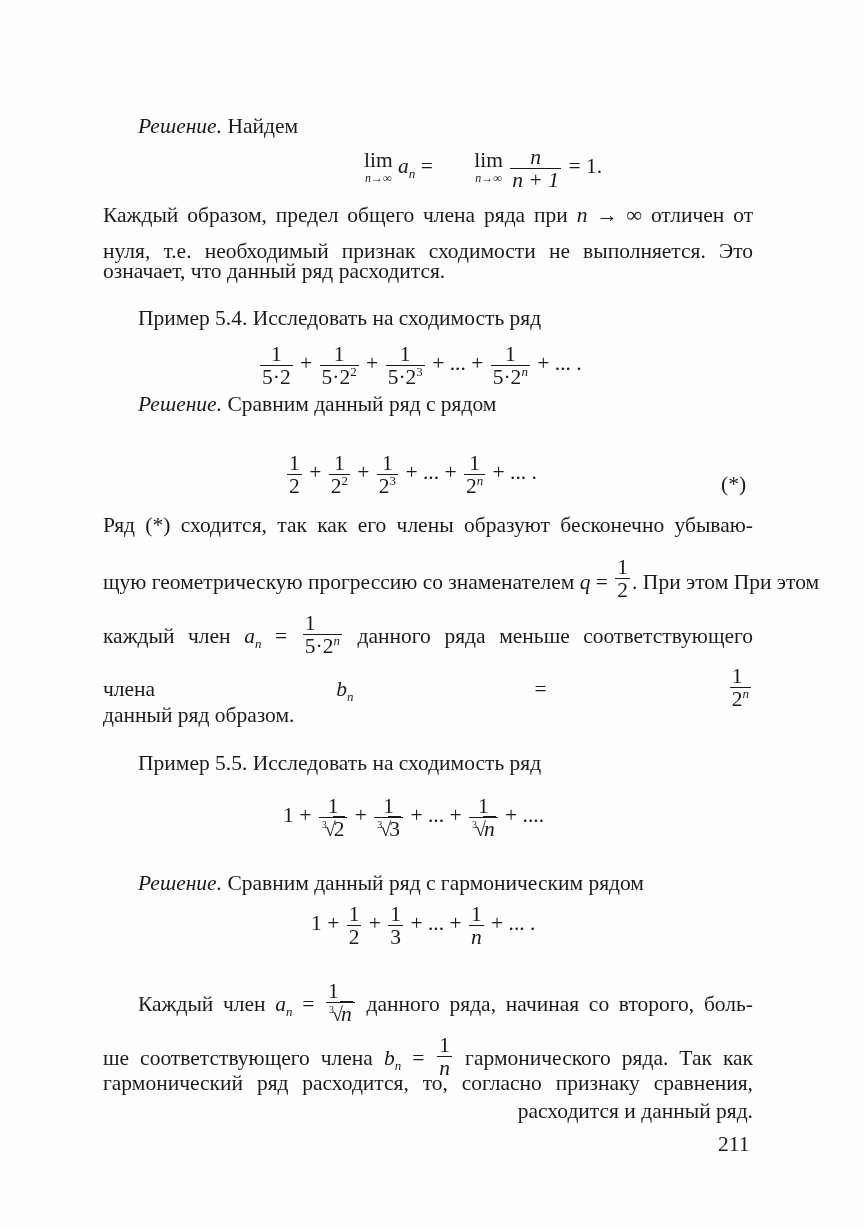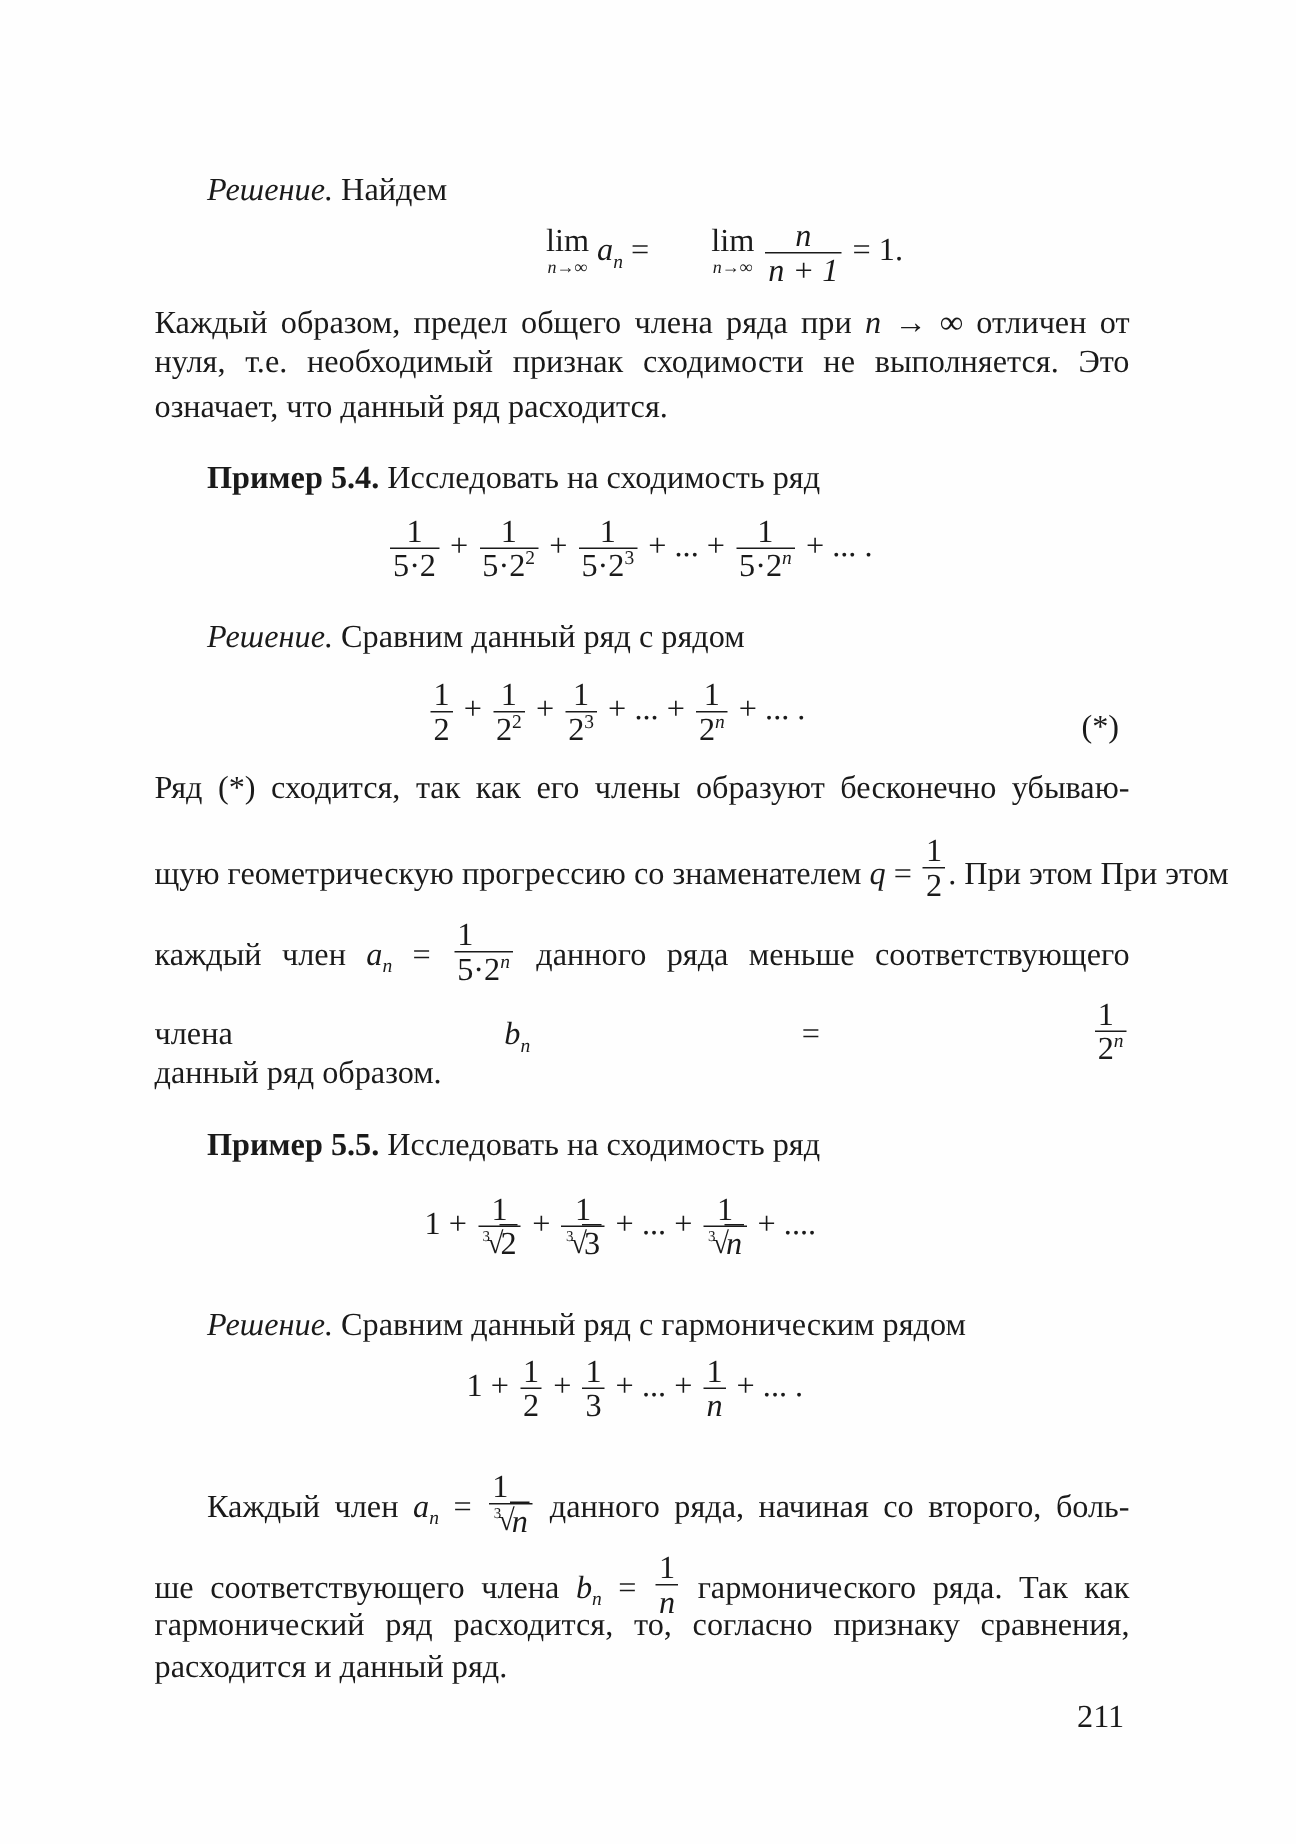--- a/index.html
+++ b/index.html
@@ -5,21 +5,21 @@
   html, body { margin: 0; padding: 0; background: #fefefe; }
   body {
     width: 864px; height: 1229px; position: relative; overflow: hidden;
     font-family: "Liberation Serif", "DejaVu Serif", serif;
     color: #1a1a1a; font-size: 21.5px;
   }
   .abs { position: absolute; }
   .line { position: absolute; left: 103px; width: 650px; white-space: nowrap; line-height: 26px; }
   .just { text-align: justify; text-align-last: justify; }
   .it { font-style: italic; }
-  .b { font-weight: bold; }
+  .b { font-weight: normal; }
   .math { font-family: "Liberation Serif", "DejaVu Serif", serif; }
   .frac { display: inline-block; vertical-align: middle; text-align: center; margin: 0 2px; }
   .frac > span { display: block; line-height: 22px; padding: 0 2px; }
   .frac > .num { border-bottom: 1px solid #1a1a1a; }
   sup { font-size: 13px; vertical-align: 8px; line-height: 0; }
   sub { font-size: 13px; vertical-align: -5px; line-height: 0; }
   .small { font-size: 12px; }
   .lim { display: inline-block; text-align: center; vertical-align: middle; margin-left: 36px; }
   .lim > span { display: block; line-height: 18px; }
   .root { display: inline-block; position: relative; padding-left: 12px; }
@@ -40,38 +40,38 @@
   <span class="it">a</span><sub class="it">n</sub>
   <span>=</span>
   <span class="lim"><span>lim</span><span class="small it">n→∞</span></span>
   <span class="frac"><span class="num it">n</span><span class="den it">n + 1</span></span>
   <span>= 1.</span>
 </div>
 
 <div class="line just" style="top:202px;">
   <span>Каждый образом, предел общего члена ряда при</span> <span class="it">n → ∞</span> <span>отличен от</span>
 </div>
-<div class="line just" style="top:228px;">нуля, т.е. необходимый признак сходимости не выполняется. Это</div>
+<div class="line just" style="top:238px;">нуля, т.е. необходимый признак сходимости не выполняется. Это</div>
 <div class="line" style="top:258px;">означает, что данный ряд расходится.</div>
 
 <div class="line" style="top:305px; left:138px;">
   <span class="b">Пример 5.4.</span>
   <span>Исследовать на сходимость ряд</span>
 </div>
 
 <div class="abs math" style="top:343px; left:258px; white-space:nowrap;">
   <span class="frac"><span class="num">1</span><span class="den"><span>5·2</span><sup></sup></span></span> +
   <span class="frac"><span class="num">1</span><span class="den"><span>5·2</span><sup>2</sup></span></span> +
   <span class="frac"><span class="num">1</span><span class="den"><span>5·2</span><sup>3</sup></span></span> +
   <span>...</span> +
   <span class="frac"><span class="num">1</span><span class="den"><span>5·2</span><sup class="it">n</sup></span></span>
   <span>+ ... .</span>
 </div>
 
-<div class="line" style="top:411px; left:138px;">
+<div class="line" style="top:391px; left:138px;">
   <span class="it">Решение.</span>
   <span>Сравним данный ряд с рядом</span>
 </div>
 
 <div class="abs math" style="top:452px; left:285px; white-space:nowrap;">
   <span class="frac"><span class="num">1</span><span class="den"><span>2</span></span></span> +
   <span class="frac"><span class="num">1</span><span class="den"><span>2</span><sup>2</sup></span></span> +
   <span class="frac"><span class="num">1</span><span class="den"><span>2</span><sup>3</sup></span></span> +
   <span>...</span> +
   <span class="frac"><span class="num">1</span><span class="den"><span>2</span><sup class="it">n</sup></span></span>
@@ -132,15 +132,15 @@
   <span><span class="it">a</span><sub class="it">n</sub> = <span class="frac" style="vertical-align:-10px;"><span class="num">1</span><span class="den"><span class="root"><span class="idx">3</span><span class="rad">√</span><span class="under it">n</span></span></span></span></span>
   <span>данного ряда, начиная со второго, боль-</span>
 </div>
 
 <div class="line just" style="top:1034px;">
   <span>ше соответствующего члена</span>
   <span><span class="it">b</span><sub class="it">n</sub> = <span class="frac" style="vertical-align:-10px;"><span class="num">1</span><span class="den it">n</span></span></span>
   <span>гармонического ряда. Так как</span>
 </div>
 <div class="line just" style="top:1070px;">гармонический ряд расходится, то, согласно признаку сравнения,</div>
-<div class="line" style="top:1098px;">расходится и данный ряд.</div>
+<div class="line" style="top:1098px;text-align:right;">расходится и данный ряд.</div>
 
 <div class="abs" style="top:1132px; left:718px;">211</div>
 
 </body></html>

